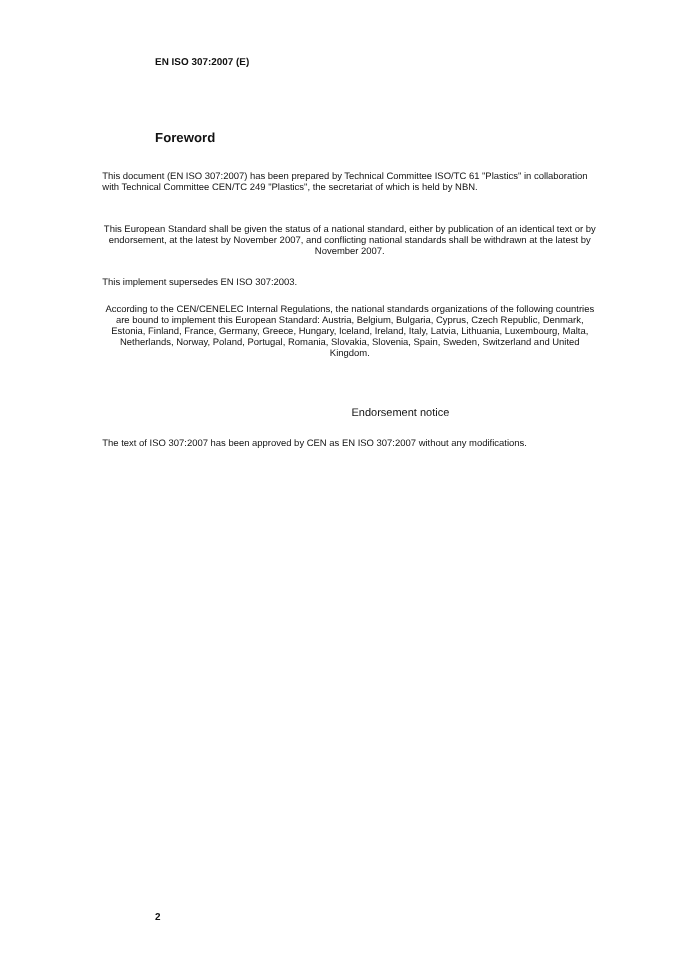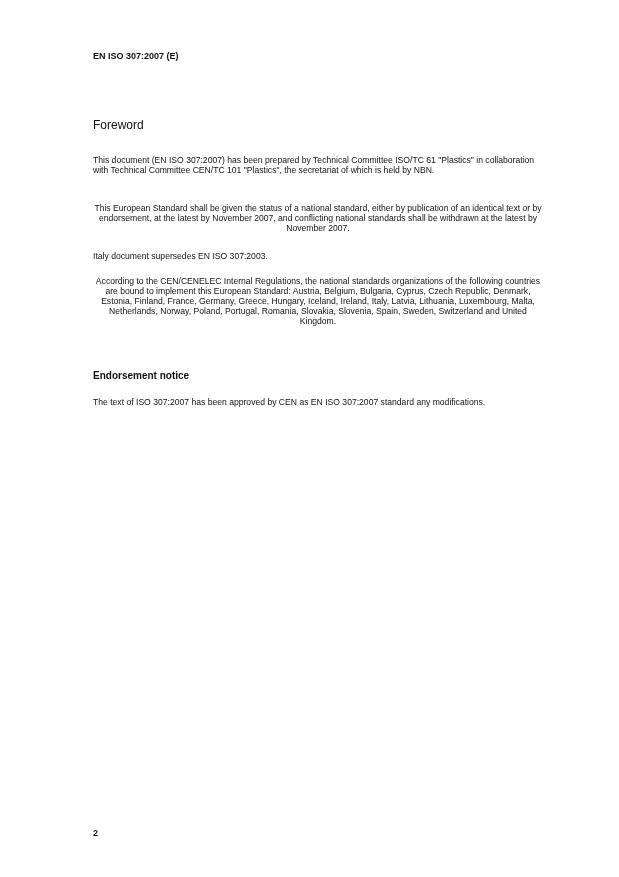--- a/index.html
+++ b/index.html
@@ -1,37 +1,37 @@
 <!DOCTYPE html>
 <html><head>
   <meta charset="utf-8">
   <style>
     html, body { margin: 0; padding: 0; background: #ffffff; }
     body { width: 619px; height: 877px; position: relative; overflow: hidden;
            font-family: "Liberation Sans", sans-serif; color: #111; }
-    .abs { position: absolute; }
+    .abs { position: absolute; margin-left: 48px; }
     .header { left: 93px; top: 51px; font-size: 9px; font-weight: bold; }
-    .title { left: 93px; top: 118px; font-size: 12px; font-weight: normal; }
+    .title { left: 93px; top: 118px; font-size: 12px; font-weight: bold; }
     .para { left: 93px; width: 450px; font-size: 8.6px; line-height: 10.1px; margin: 0; }
     .p1 { top: 155px; }
     .p2 { top: 203px; text-align: center; }
     .p3 { top: 251px; }
     .p4 { top: 276px; text-align: center; }
-    .sub { left: 93px; width: 446px; top: 370px; text-align: left; font-size: 10px; font-weight: bold; }
+    .sub { left: 93px; width: 446px; top: 370px; text-align: center; font-size: 10px; font-weight: normal; }
     .p5 { top: 397px; }
     .pagenum { left: 93px; top: 828px; font-size: 9px; font-weight: bold; }
   </style>
 </head>
 <body>
 
 <div class="abs header">EN ISO 307:2007 (E)</div>
 
 <div class="abs title">Foreword</div>
 
-<p class="abs para p1">This document (EN ISO 307:2007) has been prepared by Technical Committee ISO/TC 61 "Plastics" in collaboration with Technical Committee CEN/TC 101 "Plastics", the secretariat of which is held by NBN.</p>
+<p class="abs para p1">This document (EN ISO 307:2007) has been prepared by Technical Committee ISO/TC 61 "Plastics" in collaboration with Technical Committee CEN/TC 249 "Plastics", the secretariat of which is held by NBN.</p>
 <p class="abs para p2">This European Standard shall be given the status of a national standard, either by publication of an identical text or by endorsement, at the latest by November 2007, and conflicting national standards shall be withdrawn at the latest by November 2007.</p>
-<p class="abs para p3">Italy document supersedes EN ISO 307:2003.</p>
+<p class="abs para p3">This implement supersedes EN ISO 307:2003.</p>
 <p class="abs para p4">According to the CEN/CENELEC Internal Regulations, the national standards organizations of the following countries are bound to implement this European Standard: Austria, Belgium, Bulgaria, Cyprus, Czech Republic, Denmark, Estonia, Finland, France, Germany, Greece, Hungary, Iceland, Ireland, Italy, Latvia, Lithuania, Luxembourg, Malta, Netherlands, Norway, Poland, Portugal, Romania, Slovakia, Slovenia, Spain, Sweden, Switzerland and United Kingdom.</p>
 
 <div class="abs sub">Endorsement notice</div>
-<p class="abs para p5">The text of ISO 307:2007 has been approved by CEN as EN ISO 307:2007 standard any modifications.</p>
+<p class="abs para p5">The text of ISO 307:2007 has been approved by CEN as EN ISO 307:2007 without any modifications.</p>
 
 <div class="abs pagenum">2</div>
 
 </body></html>

